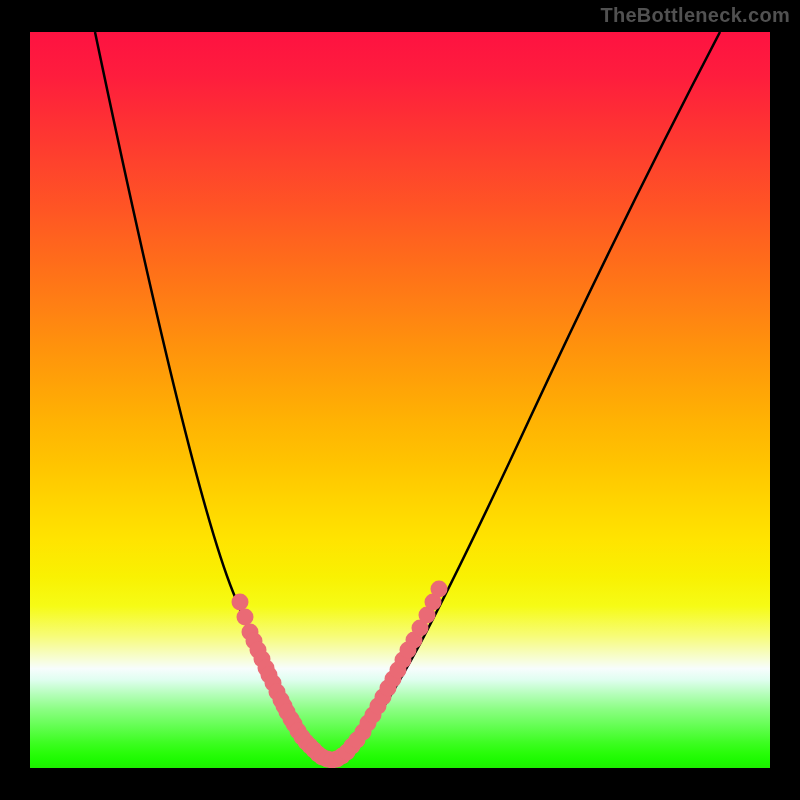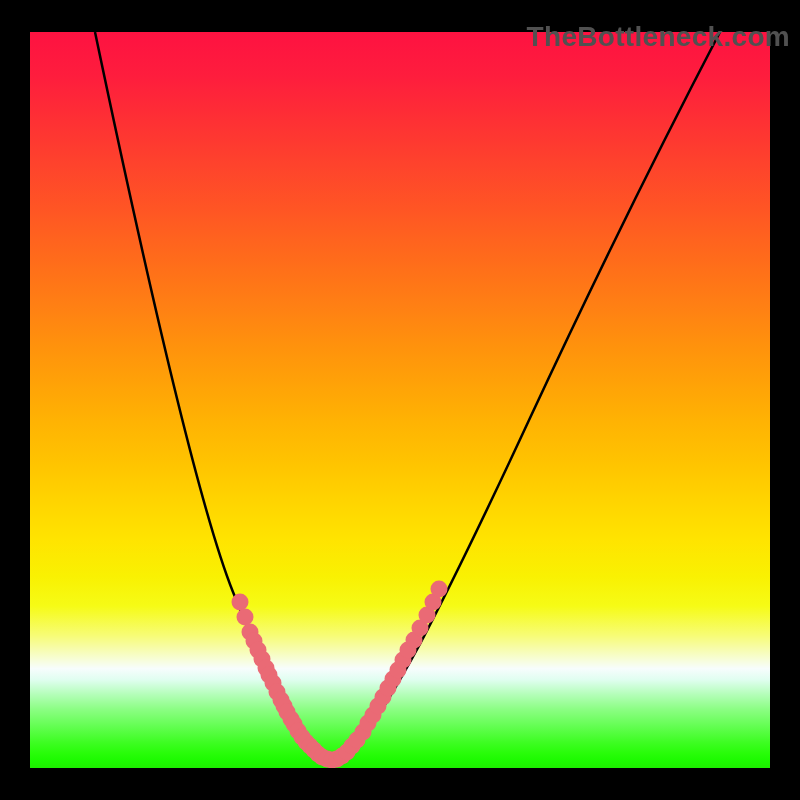--- a/index.html
+++ b/index.html
@@ -15,26 +15,25 @@
     position: relative;
     width: 800px;
     height: 800px;
     background: #000000;
   }
   .watermark {
     position: absolute;
     top: 4px;
     right: 10px;
     color: #515151;
-    font-size: 28px;
+    font-size: 20px;
     font-weight: bold;
     font-family: Arial, Helvetica, sans-serif;
     letter-spacing: 0.3px;
     z-index: 10;
-    margin-top: 17px;
   }
   .plot-area {
     position: absolute;
     left: 30px;
     top: 32px;
     width: 740px;
     height: 736px;
     overflow: hidden;
   }
   .gradient-bg {

